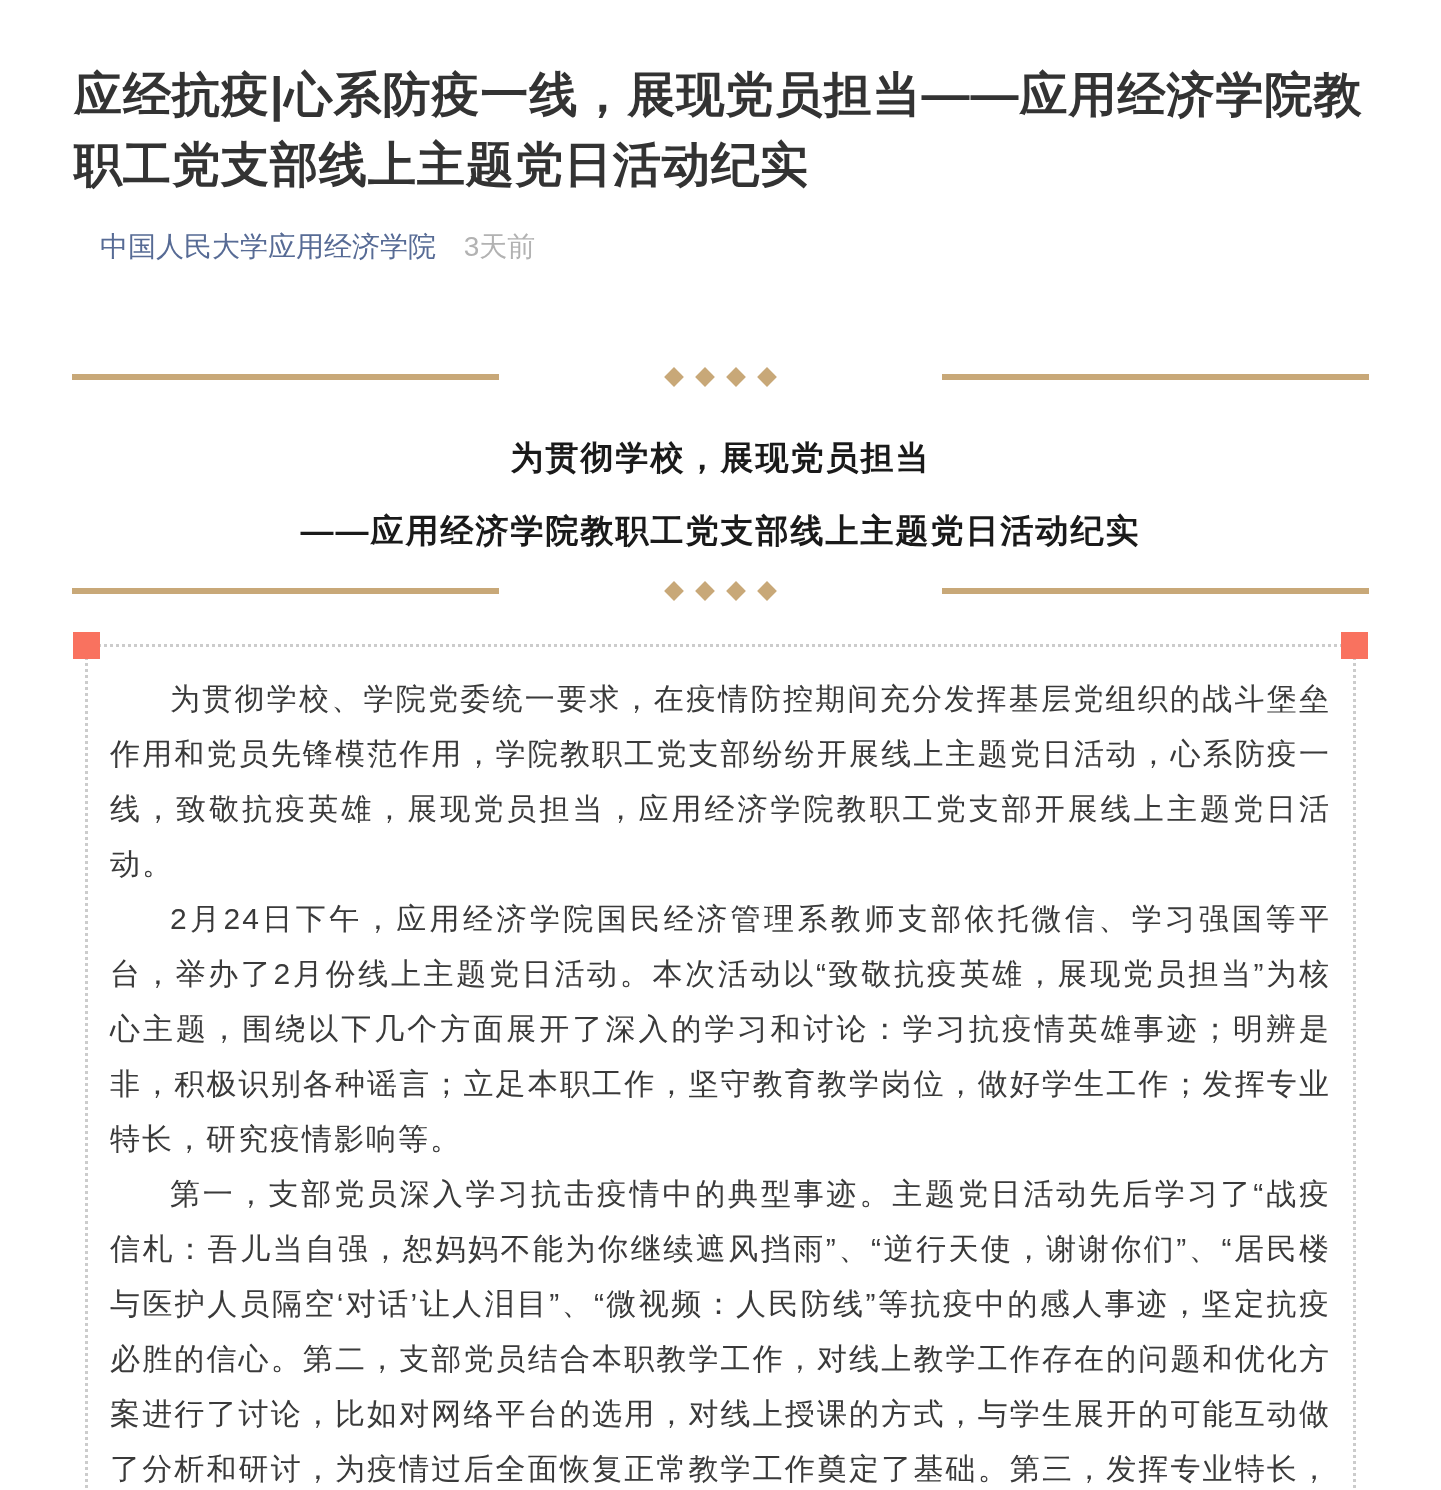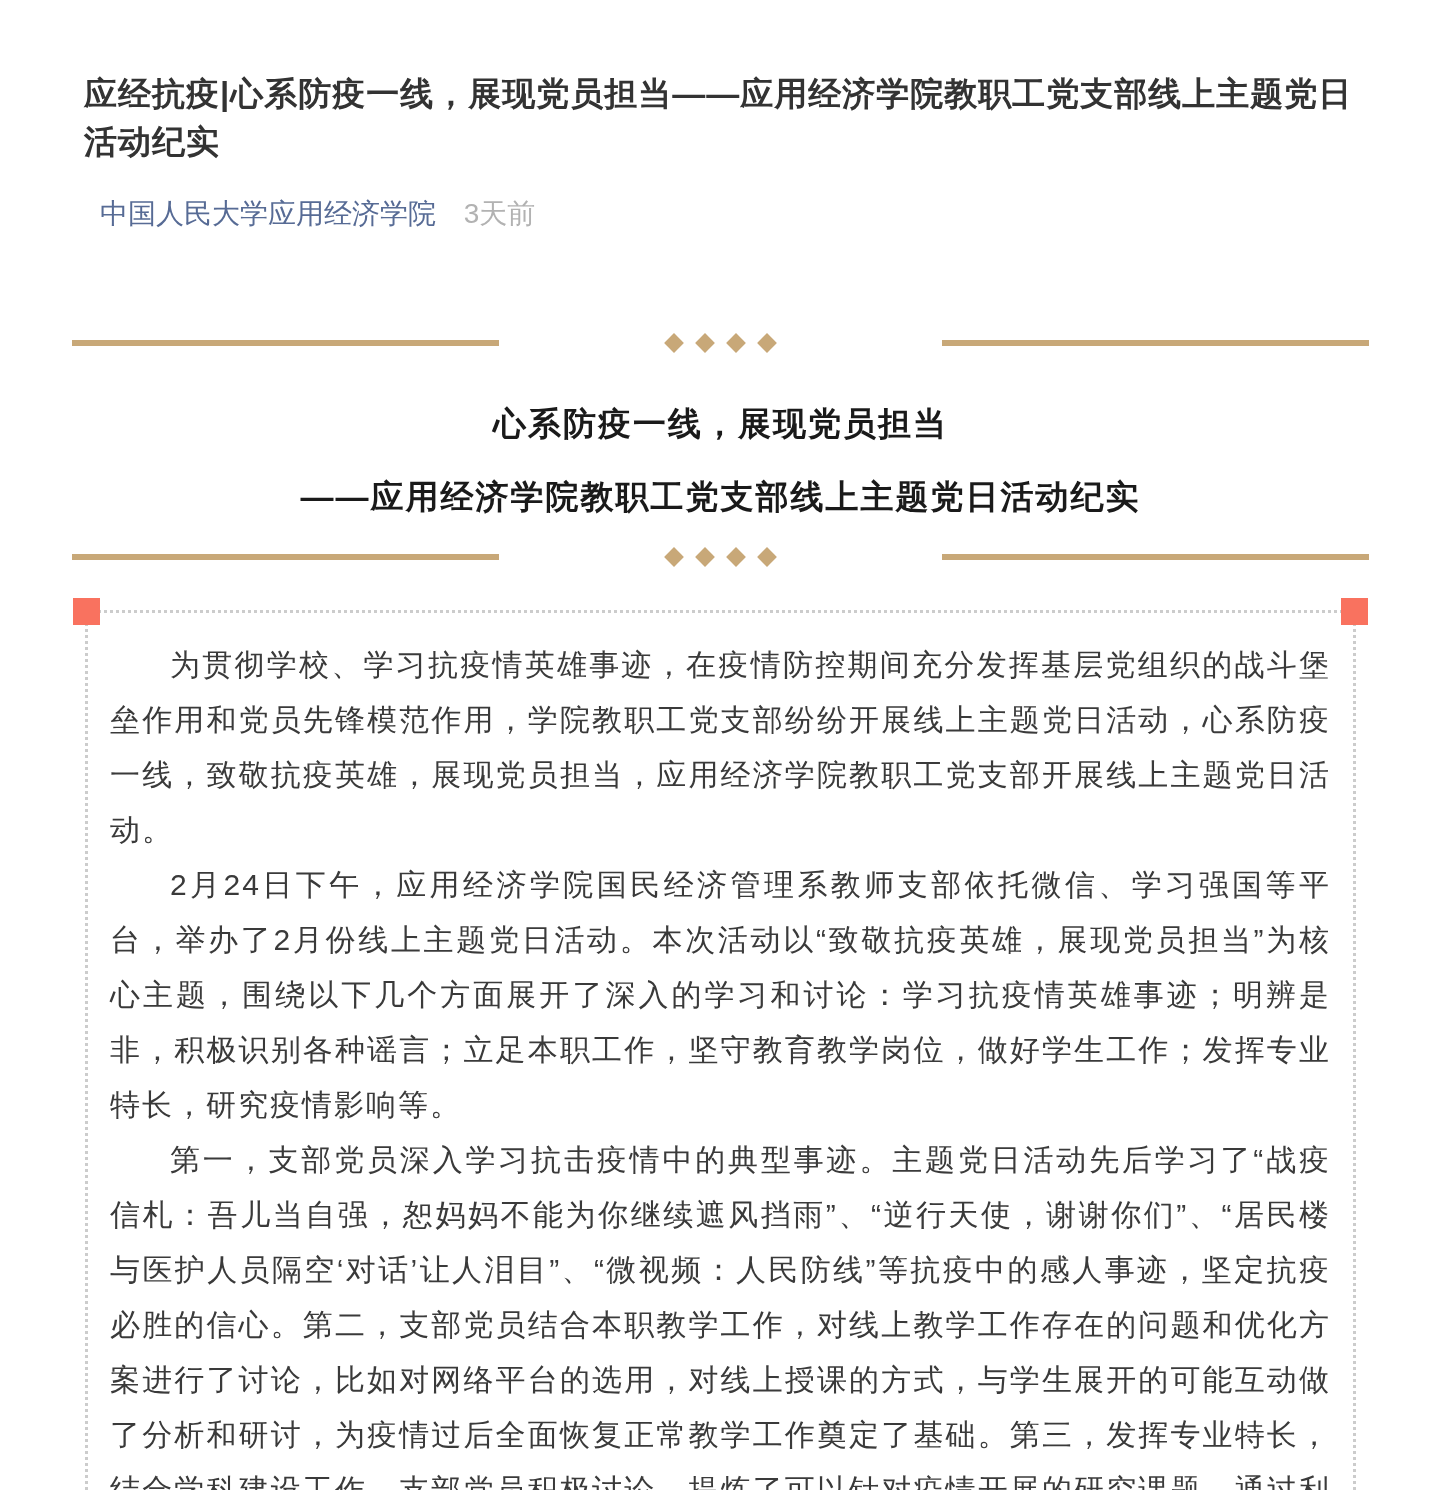--- a/index.html
+++ b/index.html
@@ -13,22 +13,22 @@
     height: 1490px;
     overflow: hidden;
     position: relative;
   }
   .page {
     padding: 58px 72px 0 72px;
     box-sizing: border-box;
   }
   
   .article-title {
-    margin: 12px;
-    font-size: 33px;
+    margin: 2px;
+    font-size: 48px;
     line-height: 1.45;
     font-weight: 700;
     color: #333333;
     letter-spacing: 1px;
   }
   .byline {
     margin-top: 30px;
     font-size: 28px;
     line-height: 1.3;
     margin-left: 28px;
@@ -126,36 +126,36 @@
     <div class="diamond-row">
       <div class="diamond"></div>
       <div class="diamond"></div>
       <div class="diamond"></div>
       <div class="diamond"></div>
     </div>
     <div class="line"></div>
   </div>
 
   <div class="subtitle-block">
-    <p class="subtitle-line1">心系防疫一线，展现党员担当</p>
+    <p class="subtitle-line1">为贯彻学校，展现党员担当</p>
     <p class="subtitle-line2">——应用经济学院教职工党支部线上主题党日活动纪实</p>
   </div>
 
   <div class="divider divider-bottom">
     <div class="line"></div>
     <div class="diamond-row">
       <div class="diamond"></div>
       <div class="diamond"></div>
       <div class="diamond"></div>
       <div class="diamond"></div>
     </div>
     <div class="line"></div>
   </div>
 
   <div class="content-box">
     <div class="corner-marker corner-tl"></div>
     <div class="corner-marker corner-tr"></div>
-    <p>为贯彻学校、学习抗疫情英雄事迹，在疫情防控期间充分发挥基层党组织的战斗堡垒作用和党员先锋模范作用，学院教职工党支部纷纷开展线上主题党日活动，心系防疫一线，致敬抗疫英雄，展现党员担当，应用经济学院教职工党支部开展线上主题党日活动。</p>
+    <p>为贯彻学校、学院党委统一要求，在疫情防控期间充分发挥基层党组织的战斗堡垒作用和党员先锋模范作用，学院教职工党支部纷纷开展线上主题党日活动，心系防疫一线，致敬抗疫英雄，展现党员担当，应用经济学院教职工党支部开展线上主题党日活动。</p>
     <p>2月24日下午，应用经济学院国民经济管理系教师支部依托微信、学习强国等平台，举办了2月份线上主题党日活动。本次活动以“致敬抗疫英雄，展现党员担当”为核心主题，围绕以下几个方面展开了深入的学习和讨论：学习抗疫情英雄事迹；明辨是非，积极识别各种谣言；立足本职工作，坚守教育教学岗位，做好学生工作；发挥专业特长，研究疫情影响等。</p>
     <p>第一，支部党员深入学习抗击疫情中的典型事迹。主题党日活动先后学习了“战疫信札：吾儿当自强，恕妈妈不能为你继续遮风挡雨”、“逆行天使，谢谢你们”、“居民楼与医护人员隔空‘对话’让人泪目”、“微视频：人民防线”等抗疫中的感人事迹，坚定抗疫必胜的信心。第二，支部党员结合本职教学工作，对线上教学工作存在的问题和优化方案进行了讨论，比如对网络平台的选用，对线上授课的方式，与学生展开的可能互动做了分析和研讨，为疫情过后全面恢复正常教学工作奠定了基础。第三，发挥专业特长，结合学科建设工作，支部党员积极讨论，提炼了可以针对疫情开展的研究课题，通过利用国</p>
   </div>
 
 </div>
 
 </body></html>

